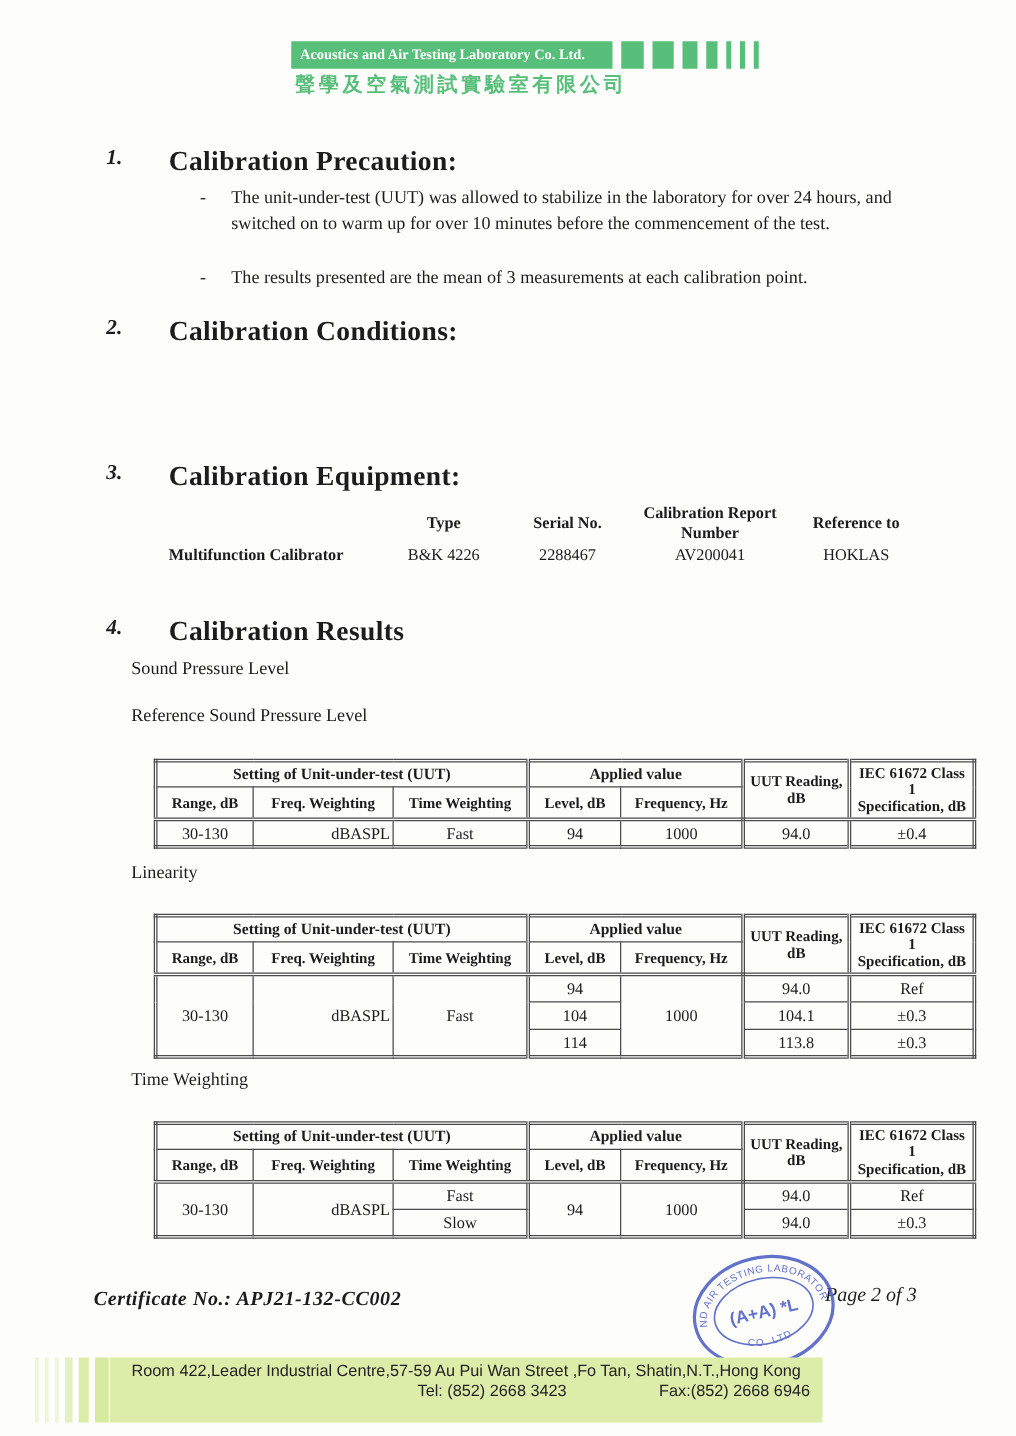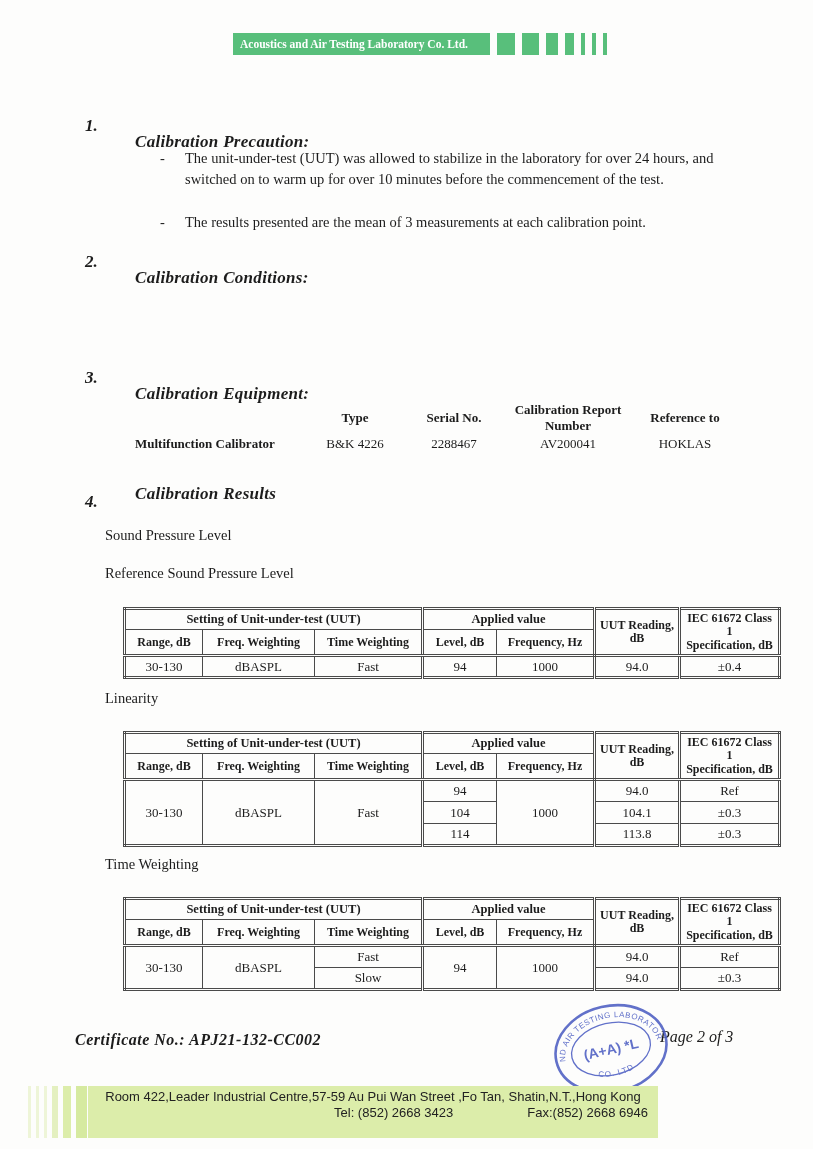--- a/index.html
+++ b/index.html
@@ -9,21 +9,21 @@
   
   .logo { position:absolute; left:55px; top:26px; color:var(--green); font-family:"DejaVu Sans", sans-serif; font-weight:bold; font-size:33px; letter-spacing:1px; }
   .logo .star { font-size:24px; vertical-align:9px; }
   .banner { position:absolute; left:233px; top:33px; width:257px; height:22px; background:var(--green); color:#fff; font-family:Liberation Serif, serif; font-weight:bold; font-size:11.5px; line-height:22px; padding-left:7px; white-space:nowrap; }
   .cjk { position:absolute; left:236px; top:58px; color:var(--green); font-weight:bold; font-size:16px; letter-spacing:3px; font-family:"Liberation Sans", sans-serif; }
   .hbars { position:absolute; left:497px; top:33px; display:flex; gap:7px; height:22px; }
   .hbars div { background:var(--green); height:22px; }
 
   
   .hnum { position:absolute; left:85px; font-weight:bold; font-style:italic; font-size:17px; }
-  .htitle { position:absolute; left:135px; font-weight:bold; font-style:italic; font-size:17px; letter-spacing:0.3px;margin-top:16px; }
+  .htitle { position:absolute; left:135px; font-weight:bold; font-size:22px; letter-spacing:0.3px; }
   .bullet { position:absolute; left:160px; width:600px; font-size:14.5px; line-height:21px; display:flex; }
   .bullet .dash { width:25px; flex:none; }
   .sublabel { position:absolute; left:105px; font-size:14.5px; }
 
   
   .cond { position:absolute; left:135px; top:291px; font-size:14px; }
   .cond .crow { height:19.5px; }
   .cond .clab { display:inline-block; width:152px; font-weight:bold; }
   .cond .cval { display:inline-block; width:76px; text-align:right; border-bottom:1px solid #333; padding-right:2px; }
   .cond .cunit { display:inline-block; font-weight:bold; margin-left:2px; }
@@ -35,38 +35,39 @@
   .equip.head { font-weight:bold; }
 
   
   table.res { position:absolute; left:123px; width:655px; border-collapse:collapse; table-layout:fixed; border:3px double #4a4a4a; font-size:13px; }
   table.res td { border:1px solid #4a4a4a; text-align:center; vertical-align:middle; padding:1px 2px; }
   table.res .grp { font-weight:bold; font-size:12.5px; height:21px; }
   table.res .ch td { font-weight:bold; font-size:12px; height:26px; border-bottom:3px double #4a4a4a; }
   table.res td.dbl { border-left:3px double #4a4a4a; }
   table.res td.span2 { font-weight:bold; font-size:12px; line-height:13.5px; border-bottom:3px double #4a4a4a; }
   table.res tr.dr { height:22px; }
-  .fw { display:flex; justify-content:center; }
+  .fw { display:flex; justify-content:flex-end; }
 
   
   .cert { position:absolute; left:75px; top:1031px; font-style:italic; font-size:16px; letter-spacing:0.5px;font-weight:bold; }
   .pageno { position:absolute; left:660px; top:1028px; font-style:italic; font-size:16px;text-align:center; }
   .stamp { position:absolute; left:546px; top:998px; transform:rotate(-13deg); opacity:0.85; }
   .fbars { position:absolute; left:28px; top:1086px; height:52px; display:flex; gap:5px; align-items:stretch; }
   .fblock { position:absolute; left:88px; top:1086px; width:570px; height:52px; background:var(--footerbg); font-family:"Liberation Sans", sans-serif; font-size:13px; line-height:15.5px; color:#222; padding-top:3px; }
   .fline1 { text-align:center; }
   .fline2 { display:flex; justify-content:flex-end; gap:74px; padding-right:10px; }
   .fline3 { display:flex; justify-content:flex-end; gap:32px; padding-right:10px; }
 </style>
 </head>
 <body>
 
 <div class="page">
 
   <div class="banner">Acoustics and Air Testing Laboratory Co. Ltd.</div>
+  <div class="cjk">聲學及空氣測試實驗室有限公司</div>
   <div class="hbars">
     <div style="width:18px"></div>
       <div style="width:17px"></div>
       <div style="width:12px"></div>
     <div style="width:9px"></div>
       <div style="width:4px"></div>
       <div style="width:4px"></div>
       <div style="width:4px"></div>
   </div>
 
@@ -95,21 +96,21 @@
   </div>
   <div class="equip" style="top:436px">
     <div class="eq-label">Multifunction Calibrator</div>
     <div class="eq-c1">B&amp;K 4226</div>
     <div class="eq-c2">2288467</div>
     <div class="eq-c3">AV200041</div>
     <div class="eq-c4">HOKLAS</div>
   </div>
 
   <div class="hnum" style="top:492px">4.</div>
-  <div class="htitle" style="top:468px">Calibration Results</div>
+  <div class="htitle" style="top:492px">Calibration Results</div>
   <div class="sublabel" style="top:527px">Sound Pressure Level</div>
   <div class="sublabel" style="top:565px">Reference Sound Pressure Level</div>
 
   <table class="res" style="top:607px">
     <colgroup>
         <col style="width:78px">
         <col style="width:112px">
         <col style="width:108px">
         <col style="width:74px">
         <col style="width:98px">

